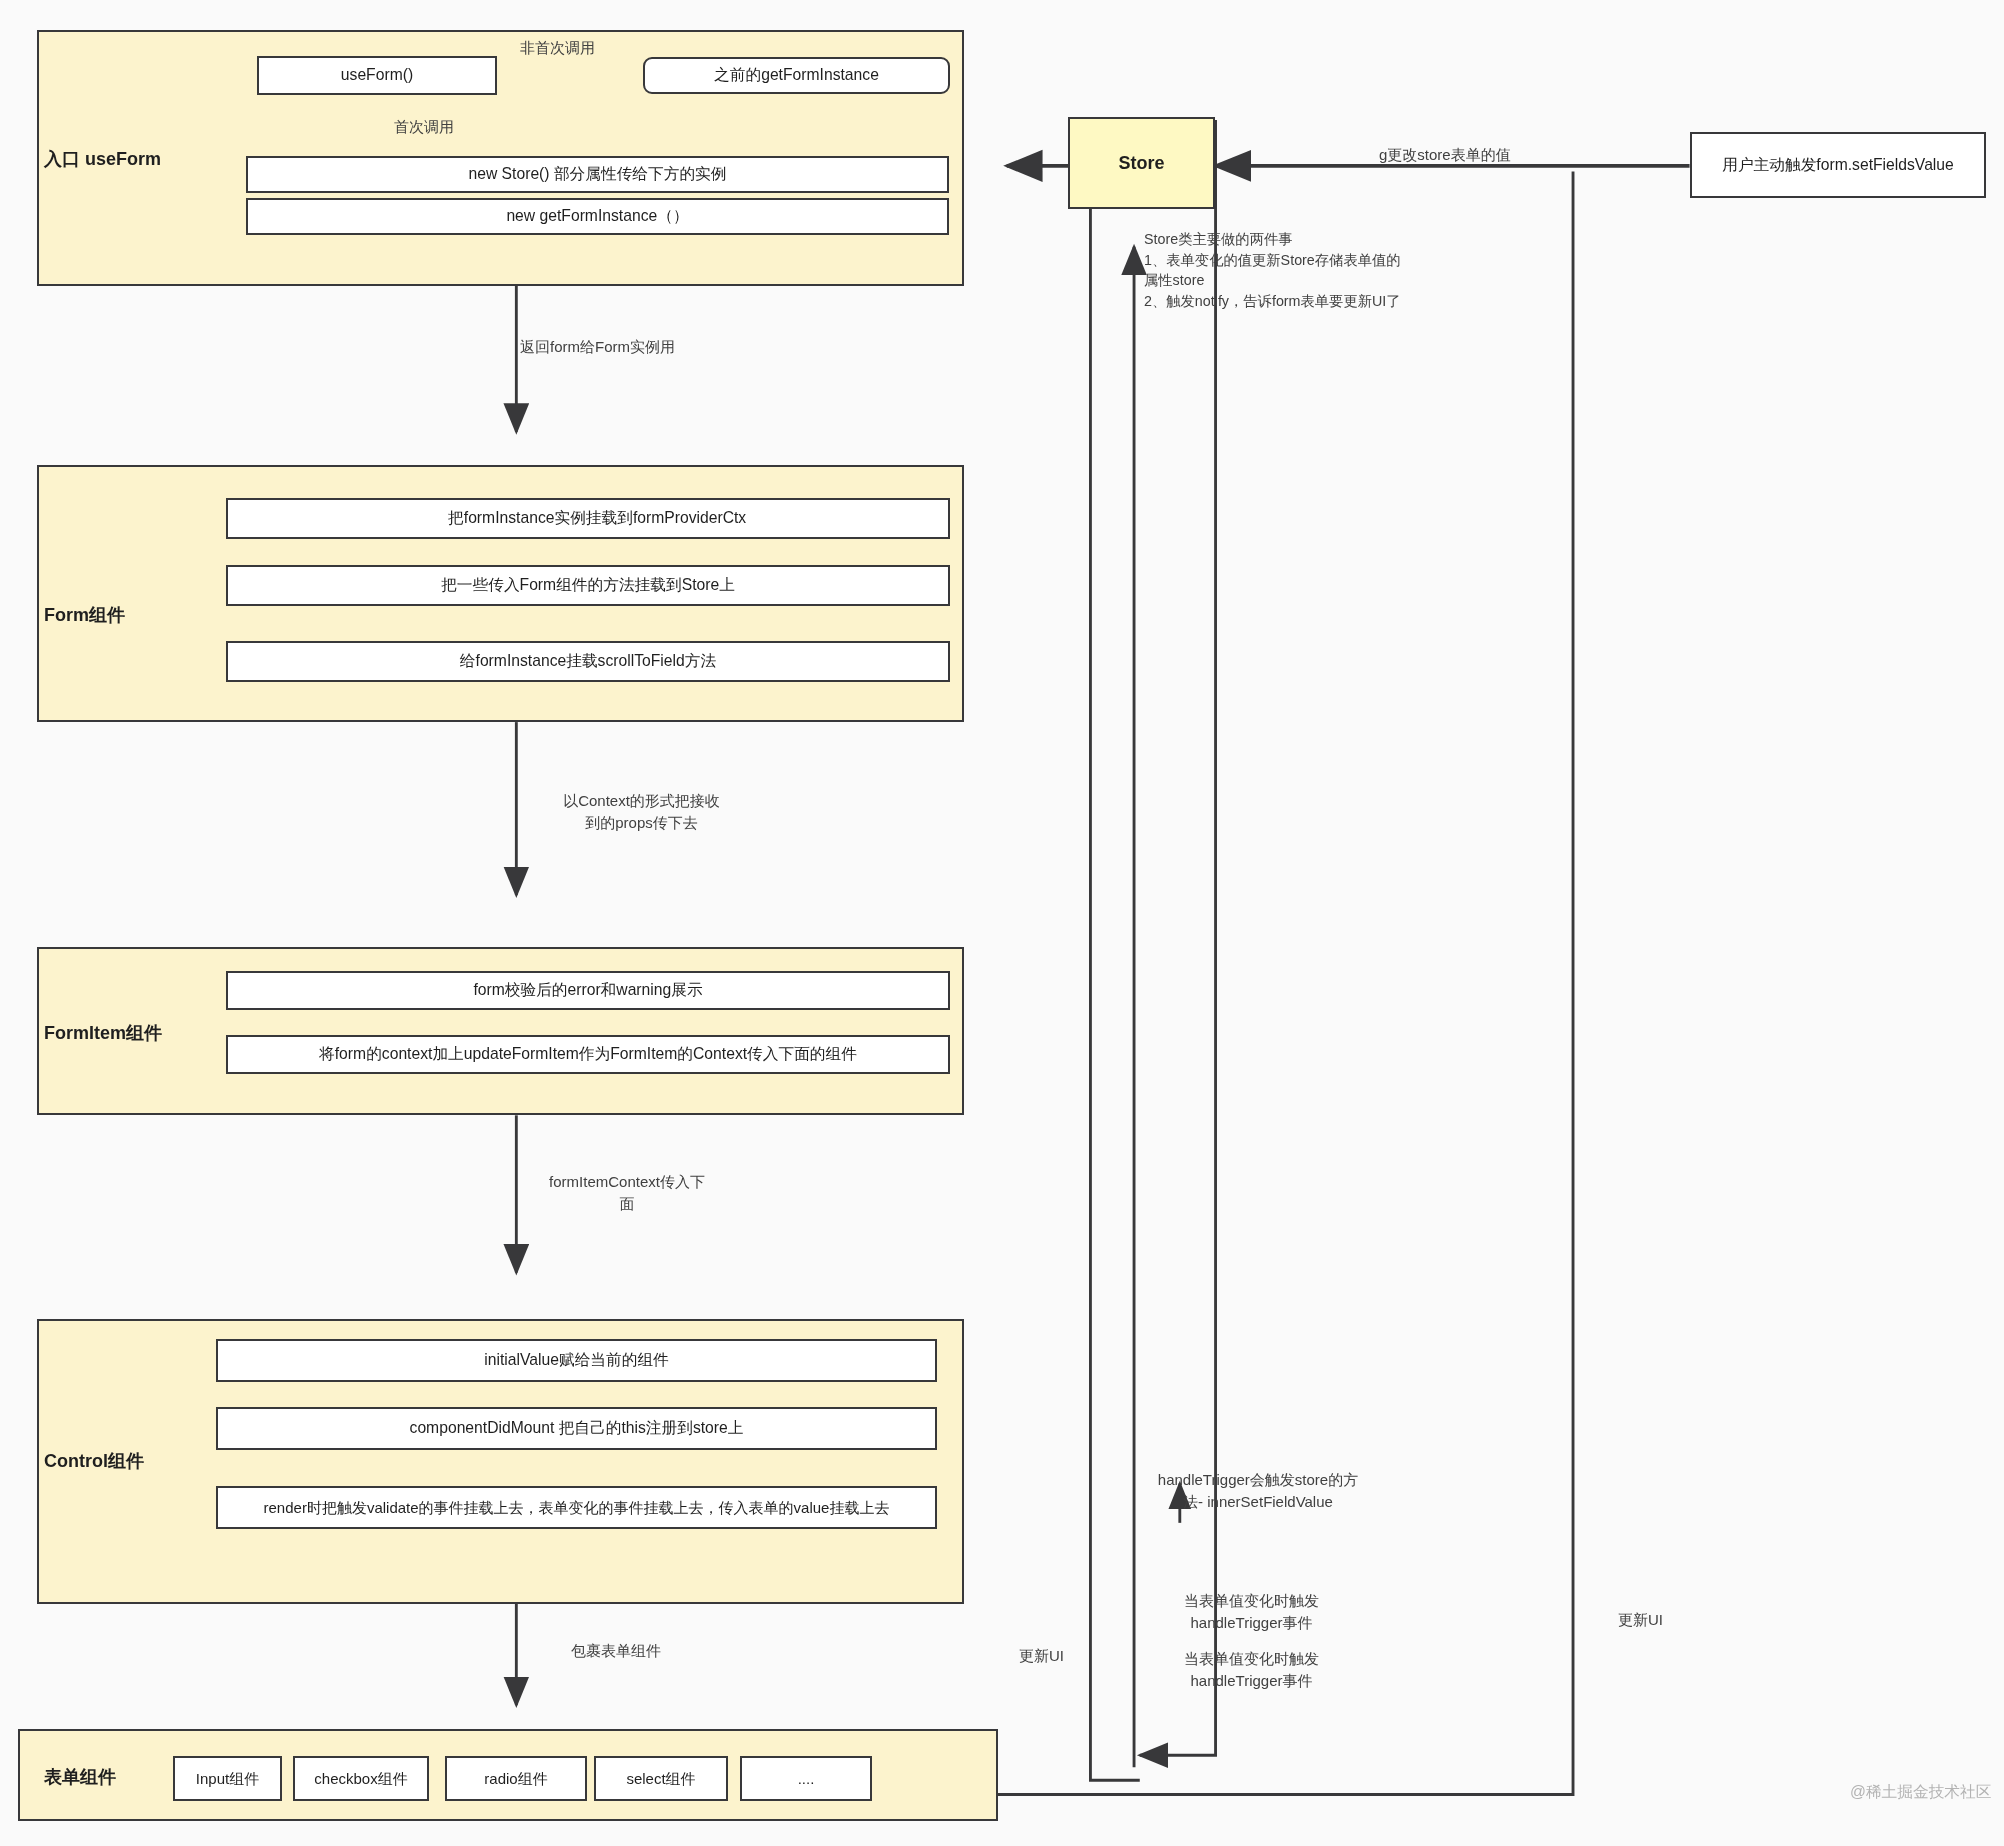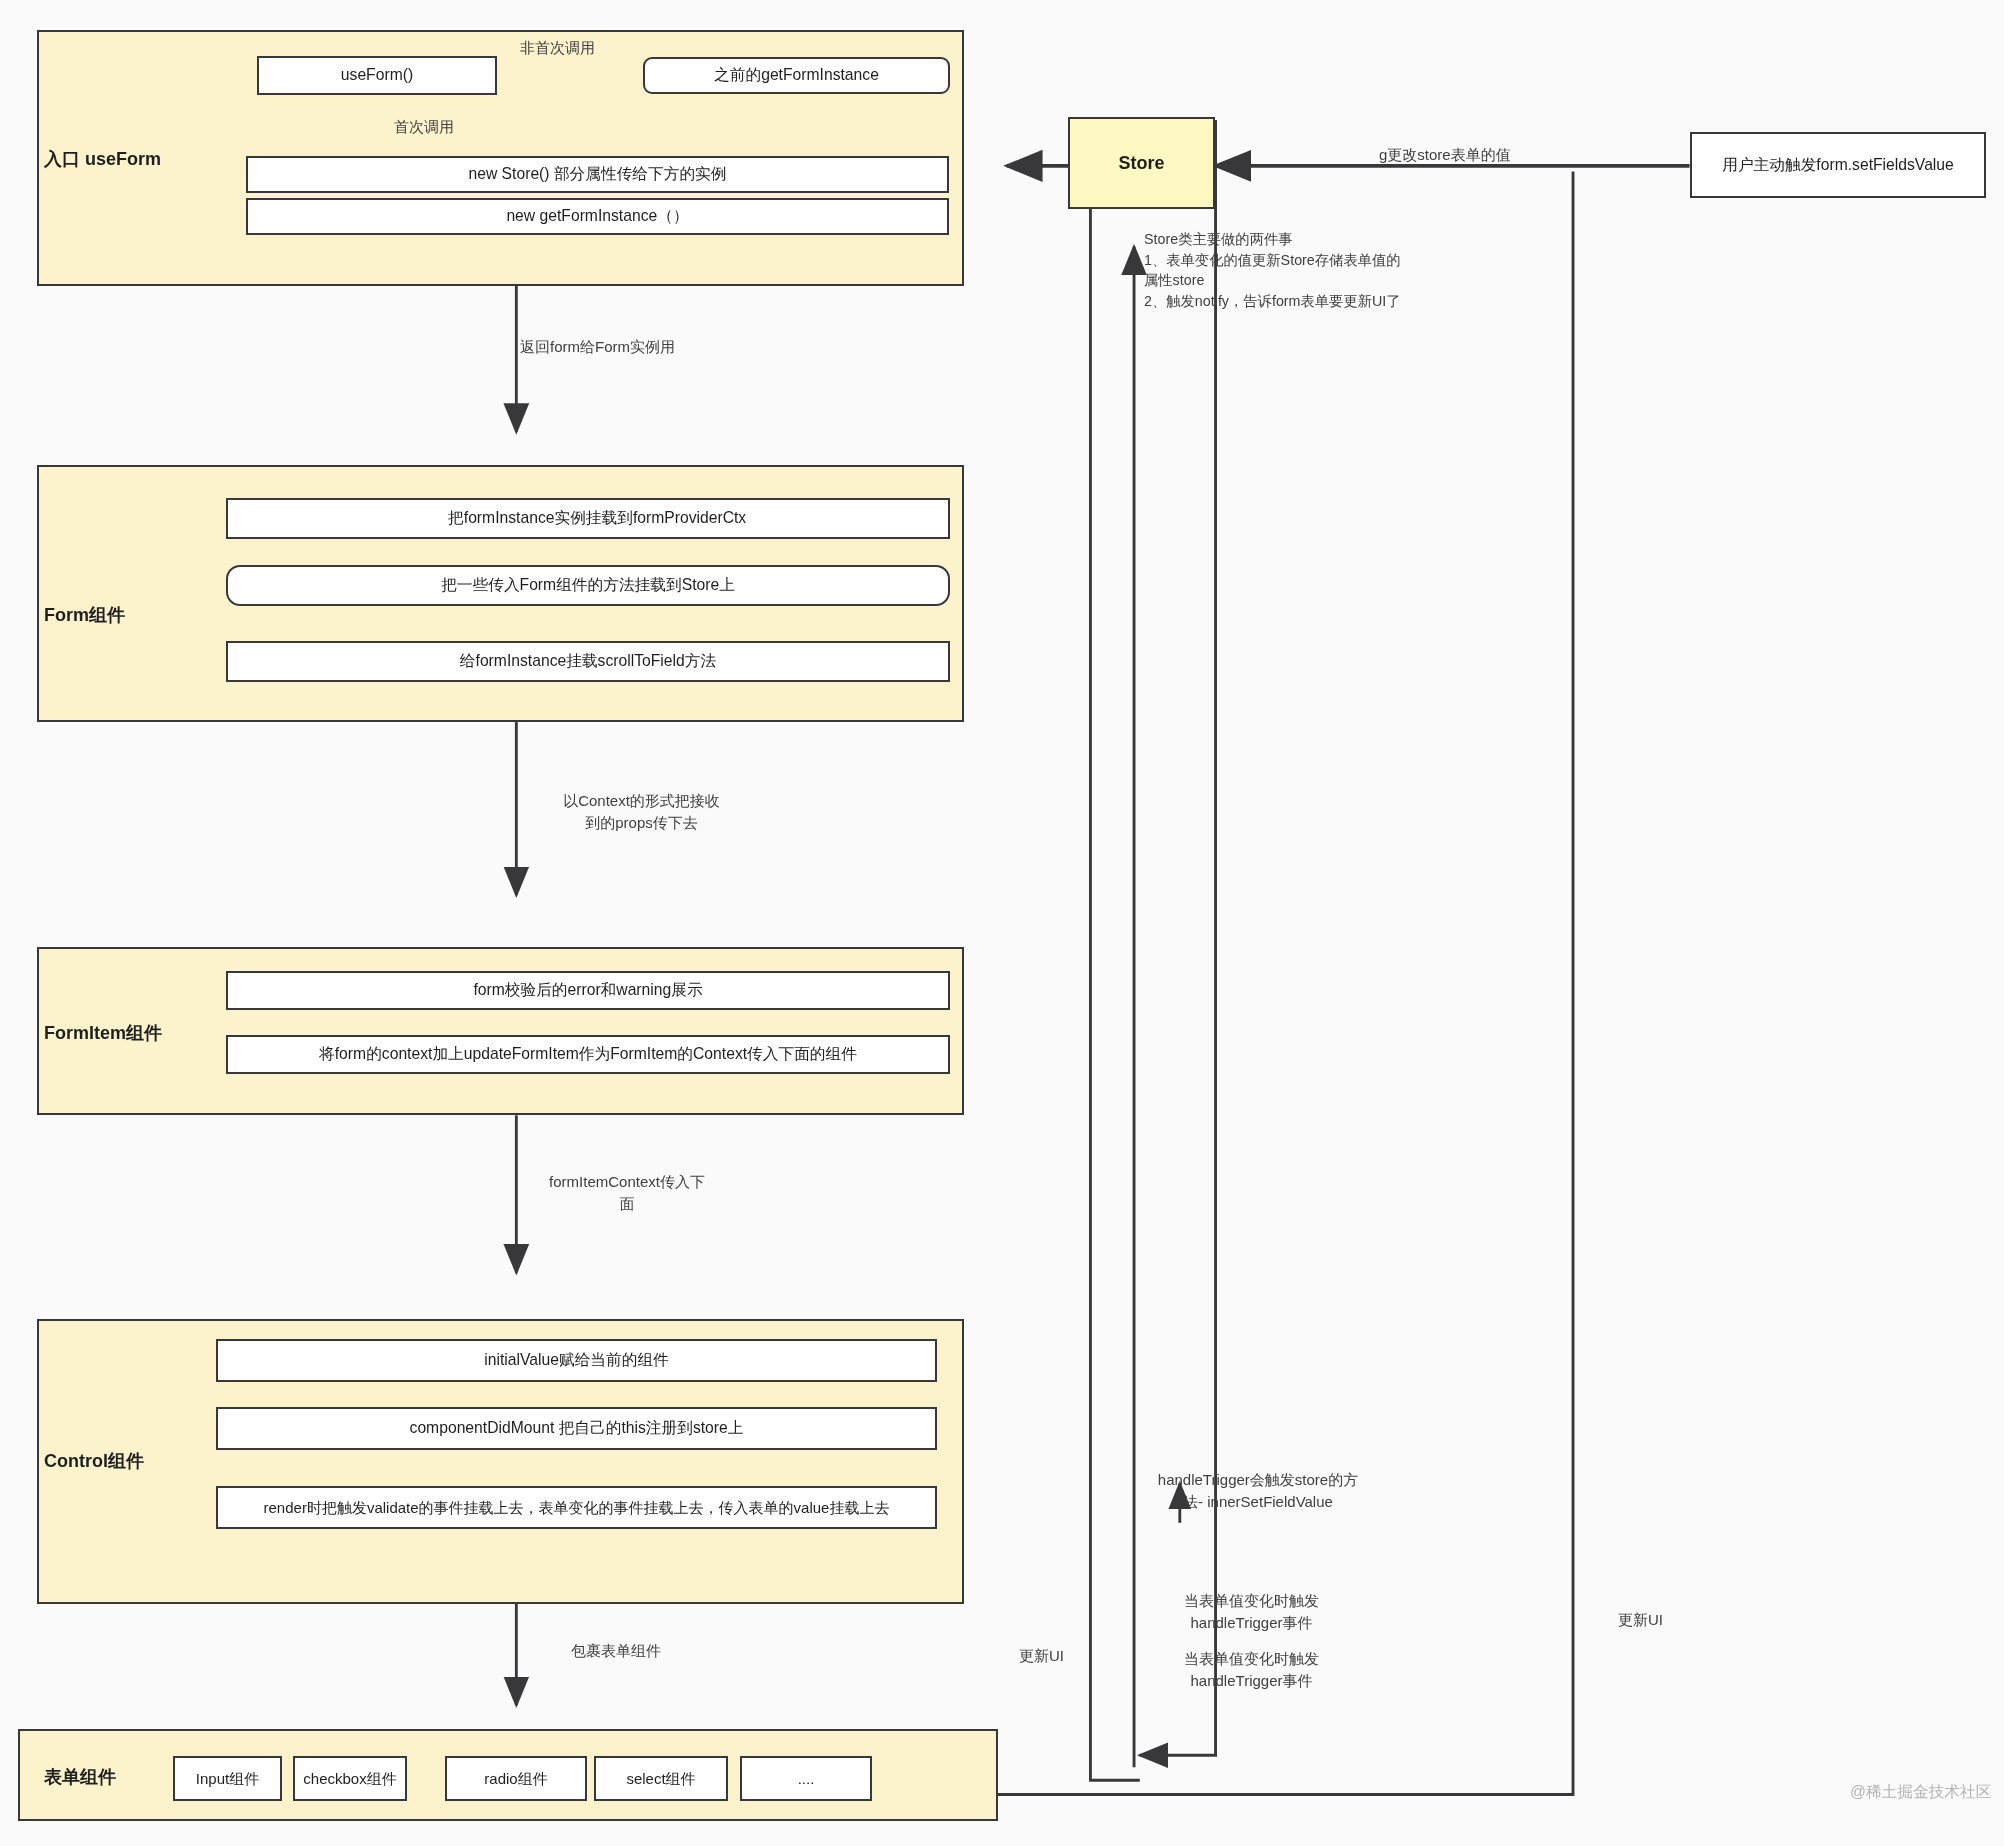--- a/index.html
+++ b/index.html
@@ -140,21 +140,21 @@
 
   <div class="node" style="left:246px;top:198px;width:703px;height:37px;">new getFormInstance（）</div>
 
   <div class="elabel left" style="left:520px;top:37px;">非首次调用</div>
   <div class="elabel left" style="left:394px;top:116px;">首次调用</div>
 
   <div class="panel" style="left:37px;top:465px;width:927px;height:257px;"></div>
   <div class="panel-title" style="left:44px;top:581px;margin-top:22px;">Form组件</div>
 
   <div class="node" style="left:226px;top:498px;width:724px;height:41px;padding-left:24px;">把formInstance实例挂载到formProviderCtx</div>
-  <div class="node" style="left:226px;top:565px;width:724px;height:41px;border-radius:14px;">把一些传入Form组件的方法挂载到Store上</div>
+  <div class="node" style="left:226px;top:565px;width:724px;height:41px;">把一些传入Form组件的方法挂载到Store上</div>
   <div class="node" style="left:226px;top:641px;width:724px;height:41px;">给formInstance挂载scrollToField方法</div>
 
   <div class="elabel left" style="left:520px;top:336px;">返回form给Form实例用</div>
 
   <div class="panel" style="left:37px;top:947px;width:927px;height:168px;"></div>
   <div class="panel-title" style="left:44px;top:1021px;">FormItem组件</div>
 
   <div class="node" style="left:226px;top:971px;width:724px;height:39px;">form校验后的error和warning展示</div>
   <div class="node" style="left:226px;top:1035px;width:724px;height:39px;">将form的context加上updateFormItem作为FormItem的Context传入下面的组件</div>
 
@@ -168,21 +168,21 @@
   <div class="node" style="left:216px;top:1407px;width:721px;height:43px;">componentDidMount 把自己的this注册到store上</div>
   <div class="node small" style="left:216px;top:1486px;width:721px;height:43px;">render时把触发validate的事件挂载上去，表单变化的事件挂载上去，传入表单的value挂载上去</div>
 
   <div class="elabel center" style="left:527px;top:1171px;width:200px;">formItemContext传入下
 面</div>
 
   <div class="panel" style="left:18px;top:1729px;width:980px;height:92px;"></div>
   <div class="panel-title" style="left:44px;top:1765px;">表单组件</div>
 
   <div class="node small" style="left:173px;top:1756px;width:109px;height:45px;">Input组件</div>
-  <div class="node small" style="left:293px;top:1756px;width:114px;height:45px;">checkbox组件</div>
+  <div class="node small" style="left:293px;top:1756px;width:136px;height:45px;">checkbox组件</div>
   <div class="node small" style="left:445px;top:1756px;width:142px;height:45px;">radio组件</div>
   <div class="node small" style="left:594px;top:1756px;width:134px;height:45px;">select组件</div>
   <div class="node small" style="left:740px;top:1756px;width:132px;height:45px;">....</div>
 
   <div class="elabel left" style="left:571px;top:1640px;">包裹表单组件</div>
 
   <div class="store-box" style="left:1068px;top:117px;width:147px;height:92px;">Store</div>
 
   <div class="elabel left small" style="left:1144px;top:229px;width:336px;">Store类主要做的两件事
 1、表单变化的值更新Store存储表单值的

